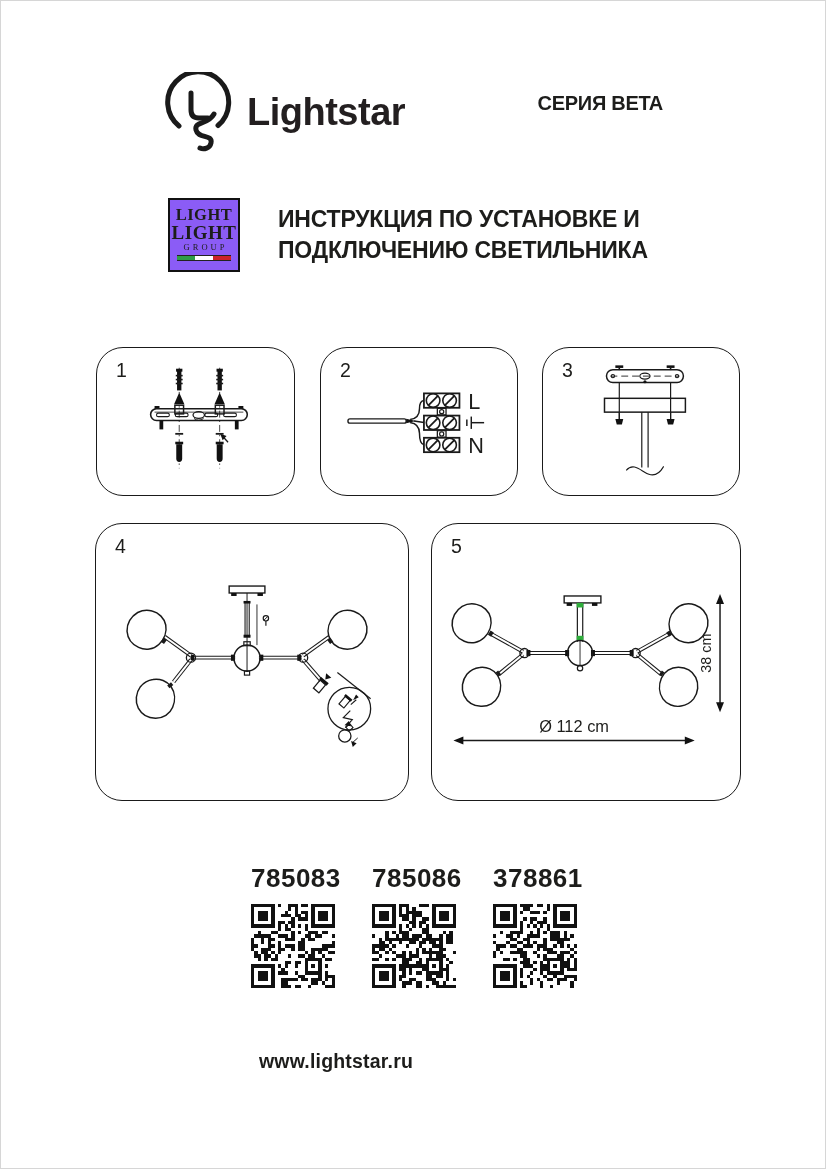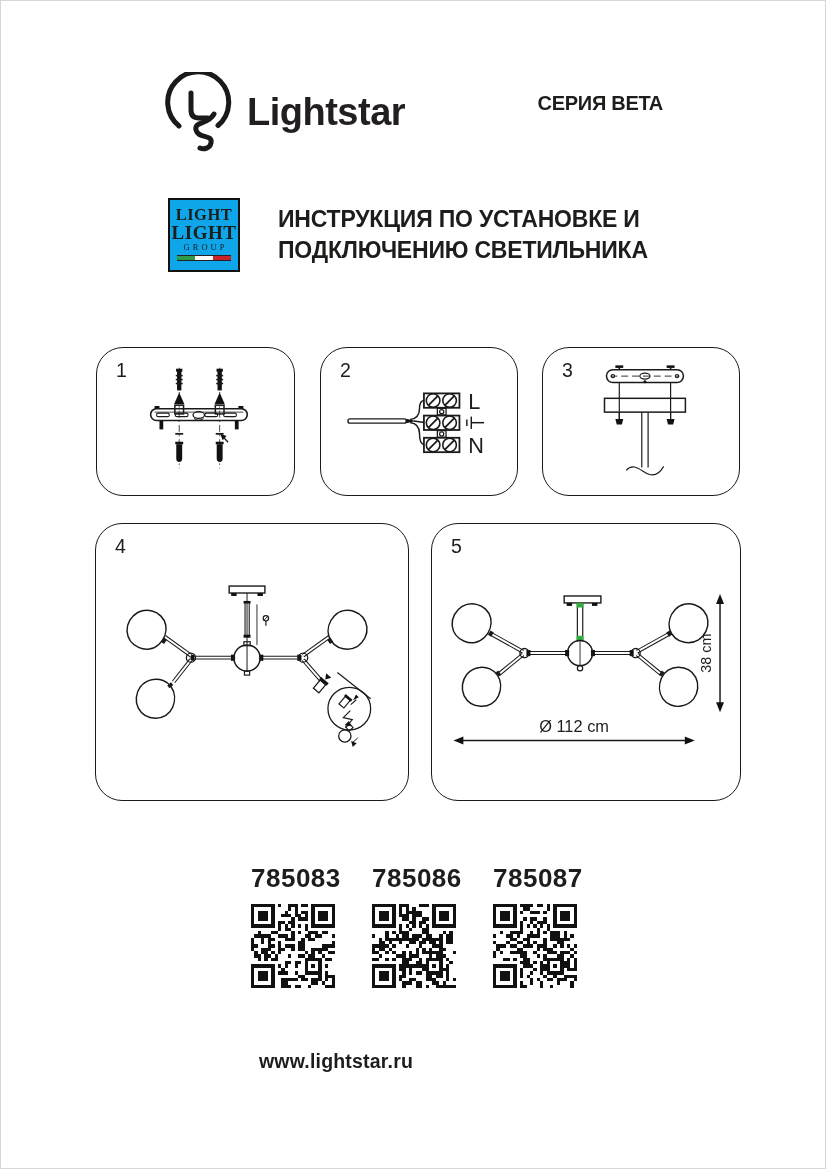--- a/index.html
+++ b/index.html
@@ -12,21 +12,21 @@
 
   
   .wordmark{position:absolute;left:246px;top:90px;font-size:38px;font-weight:700;
     letter-spacing:-0.5px;color:#231f20;}
   .series-block{position:absolute;left:340px;top:86px;width:322px;text-align:right;}
   .series-line1{font-size:20px;font-weight:700;line-height:33px;letter-spacing:-0.3px;}
   .series-line2{font-size:26px;font-weight:700;line-height:31px;letter-spacing:-0.3px;}
 
   
   .badge{position:absolute;left:167px;top:197px;width:72px;height:74px;
-    border:2px solid #111;box-sizing:border-box;background:#0ea5e9;
+    border:2px solid #111;box-sizing:border-box;background:#8b5cf6;
     display:flex;flex-direction:column;align-items:center;justify-content:flex-start;
     padding-top:6px;}
   .badge .b1{font-family:"Liberation Serif",serif;font-weight:700;font-size:16.5px;line-height:17px;letter-spacing:0.5px;}
   .badge .b2{font-family:"Liberation Serif",serif;font-weight:700;font-size:19px;line-height:19px;letter-spacing:0.5px;}
   .badge .b3{font-family:"Liberation Serif",serif;font-weight:400;font-size:8.5px;line-height:11px;letter-spacing:3px;margin-left:3px;}
   .flag{width:54px;height:6px;margin-top:2px;display:flex;border-top:1px solid #222;border-bottom:1px solid #222;box-sizing:border-box;}
   .flag i{flex:1;display:block;}
 
   .doc-title{position:absolute;left:277px;top:203px;font-size:23px;font-weight:700;line-height:31px;letter-spacing:-0.2px;}
 
@@ -365,21 +365,21 @@
         <path d="M0 0h1v1h-1zM1 0h1v1h-1zM2 0h1v1h-1zM3 0h1v1h-1zM4 0h1v1h-1zM5 0h1v1h-1zM6 0h1v1h-1zM8 0h1v1h-1zM11 0h1v1h-1zM12 0h1v1h-1zM13 0h1v1h-1zM15 0h1v1h-1zM16 0h1v1h-1zM18 0h1v1h-1zM19 0h1v1h-1zM20 0h1v1h-1zM21 0h1v1h-1zM22 0h1v1h-1zM23 0h1v1h-1zM24 0h1v1h-1zM0 1h1v1h-1zM6 1h1v1h-1zM11 1h1v1h-1zM13 1h1v1h-1zM18 1h1v1h-1zM24 1h1v1h-1zM0 2h1v1h-1zM2 2h1v1h-1zM3 2h1v1h-1zM4 2h1v1h-1zM6 2h1v1h-1zM10 2h1v1h-1zM13 2h1v1h-1zM15 2h1v1h-1zM16 2h1v1h-1zM18 2h1v1h-1zM20 2h1v1h-1zM21 2h1v1h-1zM22 2h1v1h-1zM24 2h1v1h-1zM0 3h1v1h-1zM2 3h1v1h-1zM3 3h1v1h-1zM4 3h1v1h-1zM6 3h1v1h-1zM9 3h1v1h-1zM10 3h1v1h-1zM11 3h1v1h-1zM13 3h1v1h-1zM14 3h1v1h-1zM16 3h1v1h-1zM18 3h1v1h-1zM20 3h1v1h-1zM21 3h1v1h-1zM22 3h1v1h-1zM24 3h1v1h-1zM0 4h1v1h-1zM2 4h1v1h-1zM3 4h1v1h-1zM4 4h1v1h-1zM6 4h1v1h-1zM12 4h1v1h-1zM14 4h1v1h-1zM15 4h1v1h-1zM16 4h1v1h-1zM18 4h1v1h-1zM20 4h1v1h-1zM21 4h1v1h-1zM22 4h1v1h-1zM24 4h1v1h-1zM0 5h1v1h-1zM6 5h1v1h-1zM8 5h1v1h-1zM9 5h1v1h-1zM11 5h1v1h-1zM12 5h1v1h-1zM18 5h1v1h-1zM24 5h1v1h-1zM0 6h1v1h-1zM1 6h1v1h-1zM2 6h1v1h-1zM3 6h1v1h-1zM4 6h1v1h-1zM5 6h1v1h-1zM6 6h1v1h-1zM8 6h1v1h-1zM10 6h1v1h-1zM12 6h1v1h-1zM14 6h1v1h-1zM16 6h1v1h-1zM18 6h1v1h-1zM19 6h1v1h-1zM20 6h1v1h-1zM21 6h1v1h-1zM22 6h1v1h-1zM23 6h1v1h-1zM24 6h1v1h-1zM8 7h1v1h-1zM10 7h1v1h-1zM11 7h1v1h-1zM16 7h1v1h-1zM2 8h1v1h-1zM6 8h1v1h-1zM7 8h1v1h-1zM12 8h1v1h-1zM14 8h1v1h-1zM17 8h1v1h-1zM18 8h1v1h-1zM19 8h1v1h-1zM21 8h1v1h-1zM22 8h1v1h-1zM1 9h1v1h-1zM2 9h1v1h-1zM3 9h1v1h-1zM4 9h1v1h-1zM5 9h1v1h-1zM8 9h1v1h-1zM9 9h1v1h-1zM10 9h1v1h-1zM12 9h1v1h-1zM16 9h1v1h-1zM17 9h1v1h-1zM19 9h1v1h-1zM20 9h1v1h-1zM24 9h1v1h-1zM0 10h1v1h-1zM3 10h1v1h-1zM5 10h1v1h-1zM6 10h1v1h-1zM10 10h1v1h-1zM11 10h1v1h-1zM12 10h1v1h-1zM15 10h1v1h-1zM17 10h1v1h-1zM18 10h1v1h-1zM0 11h1v1h-1zM3 11h1v1h-1zM5 11h1v1h-1zM8 11h1v1h-1zM14 11h1v1h-1zM15 11h1v1h-1zM24 11h1v1h-1zM0 12h1v1h-1zM1 12h1v1h-1zM5 12h1v1h-1zM6 12h1v1h-1zM8 12h1v1h-1zM10 12h1v1h-1zM11 12h1v1h-1zM12 12h1v1h-1zM14 12h1v1h-1zM15 12h1v1h-1zM21 12h1v1h-1zM22 12h1v1h-1zM23 12h1v1h-1zM24 12h1v1h-1zM0 13h1v1h-1zM3 13h1v1h-1zM4 13h1v1h-1zM5 13h1v1h-1zM8 13h1v1h-1zM9 13h1v1h-1zM12 13h1v1h-1zM14 13h1v1h-1zM15 13h1v1h-1zM18 13h1v1h-1zM19 13h1v1h-1zM20 13h1v1h-1zM21 13h1v1h-1zM22 13h1v1h-1zM1 14h1v1h-1zM3 14h1v1h-1zM4 14h1v1h-1zM6 14h1v1h-1zM8 14h1v1h-1zM16 14h1v1h-1zM18 14h1v1h-1zM20 14h1v1h-1zM23 14h1v1h-1zM24 14h1v1h-1zM1 15h1v1h-1zM2 15h1v1h-1zM4 15h1v1h-1zM5 15h1v1h-1zM7 15h1v1h-1zM11 15h1v1h-1zM14 15h1v1h-1zM15 15h1v1h-1zM17 15h1v1h-1zM18 15h1v1h-1zM21 15h1v1h-1zM2 16h1v1h-1zM4 16h1v1h-1zM6 16h1v1h-1zM7 16h1v1h-1zM16 16h1v1h-1zM17 16h1v1h-1zM18 16h1v1h-1zM19 16h1v1h-1zM20 16h1v1h-1zM22 16h1v1h-1zM23 16h1v1h-1zM10 17h1v1h-1zM11 17h1v1h-1zM13 17h1v1h-1zM14 17h1v1h-1zM16 17h1v1h-1zM20 17h1v1h-1zM0 18h1v1h-1zM1 18h1v1h-1zM2 18h1v1h-1zM3 18h1v1h-1zM4 18h1v1h-1zM5 18h1v1h-1zM6 18h1v1h-1zM8 18h1v1h-1zM10 18h1v1h-1zM13 18h1v1h-1zM16 18h1v1h-1zM18 18h1v1h-1zM20 18h1v1h-1zM22 18h1v1h-1zM0 19h1v1h-1zM6 19h1v1h-1zM9 19h1v1h-1zM16 19h1v1h-1zM20 19h1v1h-1zM0 20h1v1h-1zM2 20h1v1h-1zM3 20h1v1h-1zM4 20h1v1h-1zM6 20h1v1h-1zM8 20h1v1h-1zM9 20h1v1h-1zM10 20h1v1h-1zM13 20h1v1h-1zM16 20h1v1h-1zM17 20h1v1h-1zM18 20h1v1h-1zM19 20h1v1h-1zM20 20h1v1h-1zM22 20h1v1h-1zM0 21h1v1h-1zM2 21h1v1h-1zM3 21h1v1h-1zM4 21h1v1h-1zM6 21h1v1h-1zM14 21h1v1h-1zM15 21h1v1h-1zM20 21h1v1h-1zM22 21h1v1h-1zM23 21h1v1h-1zM24 21h1v1h-1zM0 22h1v1h-1zM2 22h1v1h-1zM3 22h1v1h-1zM4 22h1v1h-1zM6 22h1v1h-1zM9 22h1v1h-1zM10 22h1v1h-1zM11 22h1v1h-1zM12 22h1v1h-1zM13 22h1v1h-1zM15 22h1v1h-1zM16 22h1v1h-1zM18 22h1v1h-1zM19 22h1v1h-1zM20 22h1v1h-1zM22 22h1v1h-1zM24 22h1v1h-1zM0 23h1v1h-1zM6 23h1v1h-1zM9 23h1v1h-1zM10 23h1v1h-1zM18 23h1v1h-1zM19 23h1v1h-1zM21 23h1v1h-1zM24 23h1v1h-1zM0 24h1v1h-1zM1 24h1v1h-1zM2 24h1v1h-1zM3 24h1v1h-1zM4 24h1v1h-1zM5 24h1v1h-1zM6 24h1v1h-1zM9 24h1v1h-1zM10 24h1v1h-1zM11 24h1v1h-1zM13 24h1v1h-1zM14 24h1v1h-1zM17 24h1v1h-1zM22 24h1v1h-1zM23 24h1v1h-1zM24 24h1v1h-1z" fill="#111"></path>
       </svg>
   </div>
   <div class="qr-col">
     <div class="qr-label">785086</div>
     <svg class="qr" viewBox="0 0 25 25">
         <path d="M0 0h1v1h-1zM1 0h1v1h-1zM2 0h1v1h-1zM3 0h1v1h-1zM4 0h1v1h-1zM5 0h1v1h-1zM6 0h1v1h-1zM8 0h1v1h-1zM9 0h1v1h-1zM10 0h1v1h-1zM14 0h1v1h-1zM15 0h1v1h-1zM16 0h1v1h-1zM18 0h1v1h-1zM19 0h1v1h-1zM20 0h1v1h-1zM21 0h1v1h-1zM22 0h1v1h-1zM23 0h1v1h-1zM24 0h1v1h-1zM0 1h1v1h-1zM6 1h1v1h-1zM8 1h1v1h-1zM10 1h1v1h-1zM12 1h1v1h-1zM18 1h1v1h-1zM24 1h1v1h-1zM0 2h1v1h-1zM2 2h1v1h-1zM3 2h1v1h-1zM4 2h1v1h-1zM6 2h1v1h-1zM8 2h1v1h-1zM10 2h1v1h-1zM11 2h1v1h-1zM12 2h1v1h-1zM13 2h1v1h-1zM14 2h1v1h-1zM18 2h1v1h-1zM20 2h1v1h-1zM21 2h1v1h-1zM22 2h1v1h-1zM24 2h1v1h-1zM0 3h1v1h-1zM2 3h1v1h-1zM3 3h1v1h-1zM4 3h1v1h-1zM6 3h1v1h-1zM8 3h1v1h-1zM9 3h1v1h-1zM10 3h1v1h-1zM12 3h1v1h-1zM13 3h1v1h-1zM14 3h1v1h-1zM18 3h1v1h-1zM20 3h1v1h-1zM21 3h1v1h-1zM22 3h1v1h-1zM24 3h1v1h-1zM0 4h1v1h-1zM2 4h1v1h-1zM3 4h1v1h-1zM4 4h1v1h-1zM6 4h1v1h-1zM9 4h1v1h-1zM10 4h1v1h-1zM12 4h1v1h-1zM15 4h1v1h-1zM16 4h1v1h-1zM18 4h1v1h-1zM20 4h1v1h-1zM21 4h1v1h-1zM22 4h1v1h-1zM24 4h1v1h-1zM0 5h1v1h-1zM6 5h1v1h-1zM11 5h1v1h-1zM12 5h1v1h-1zM14 5h1v1h-1zM15 5h1v1h-1zM18 5h1v1h-1zM24 5h1v1h-1zM0 6h1v1h-1zM1 6h1v1h-1zM2 6h1v1h-1zM3 6h1v1h-1zM4 6h1v1h-1zM5 6h1v1h-1zM6 6h1v1h-1zM8 6h1v1h-1zM10 6h1v1h-1zM12 6h1v1h-1zM14 6h1v1h-1zM16 6h1v1h-1zM18 6h1v1h-1zM19 6h1v1h-1zM20 6h1v1h-1zM21 6h1v1h-1zM22 6h1v1h-1zM23 6h1v1h-1zM24 6h1v1h-1zM8 7h1v1h-1zM11 7h1v1h-1zM15 7h1v1h-1zM16 7h1v1h-1zM4 8h1v1h-1zM6 8h1v1h-1zM8 8h1v1h-1zM9 8h1v1h-1zM10 8h1v1h-1zM15 8h1v1h-1zM16 8h1v1h-1zM21 8h1v1h-1zM23 8h1v1h-1zM0 9h1v1h-1zM4 9h1v1h-1zM7 9h1v1h-1zM9 9h1v1h-1zM10 9h1v1h-1zM12 9h1v1h-1zM13 9h1v1h-1zM14 9h1v1h-1zM16 9h1v1h-1zM17 9h1v1h-1zM20 9h1v1h-1zM22 9h1v1h-1zM23 9h1v1h-1zM2 10h1v1h-1zM4 10h1v1h-1zM5 10h1v1h-1zM6 10h1v1h-1zM7 10h1v1h-1zM8 10h1v1h-1zM9 10h1v1h-1zM10 10h1v1h-1zM11 10h1v1h-1zM12 10h1v1h-1zM13 10h1v1h-1zM15 10h1v1h-1zM16 10h1v1h-1zM17 10h1v1h-1zM18 10h1v1h-1zM19 10h1v1h-1zM20 10h1v1h-1zM22 10h1v1h-1zM23 10h1v1h-1zM2 11h1v1h-1zM3 11h1v1h-1zM5 11h1v1h-1zM8 11h1v1h-1zM11 11h1v1h-1zM12 11h1v1h-1zM14 11h1v1h-1zM15 11h1v1h-1zM17 11h1v1h-1zM18 11h1v1h-1zM20 11h1v1h-1zM22 11h1v1h-1zM23 11h1v1h-1zM0 12h1v1h-1zM1 12h1v1h-1zM2 12h1v1h-1zM3 12h1v1h-1zM4 12h1v1h-1zM6 12h1v1h-1zM10 12h1v1h-1zM14 12h1v1h-1zM18 12h1v1h-1zM19 12h1v1h-1zM20 12h1v1h-1zM0 13h1v1h-1zM2 13h1v1h-1zM3 13h1v1h-1zM5 13h1v1h-1zM13 13h1v1h-1zM15 13h1v1h-1zM17 13h1v1h-1zM20 13h1v1h-1zM21 13h1v1h-1zM0 14h1v1h-1zM1 14h1v1h-1zM4 14h1v1h-1zM6 14h1v1h-1zM9 14h1v1h-1zM11 14h1v1h-1zM13 14h1v1h-1zM15 14h1v1h-1zM16 14h1v1h-1zM17 14h1v1h-1zM18 14h1v1h-1zM19 14h1v1h-1zM20 14h1v1h-1zM24 14h1v1h-1zM2 15h1v1h-1zM7 15h1v1h-1zM8 15h1v1h-1zM9 15h1v1h-1zM11 15h1v1h-1zM12 15h1v1h-1zM13 15h1v1h-1zM17 15h1v1h-1zM19 15h1v1h-1zM20 15h1v1h-1zM21 15h1v1h-1zM0 16h1v1h-1zM1 16h1v1h-1zM4 16h1v1h-1zM6 16h1v1h-1zM9 16h1v1h-1zM10 16h1v1h-1zM11 16h1v1h-1zM14 16h1v1h-1zM16 16h1v1h-1zM17 16h1v1h-1zM18 16h1v1h-1zM19 16h1v1h-1zM20 16h1v1h-1zM22 16h1v1h-1zM9 17h1v1h-1zM10 17h1v1h-1zM13 17h1v1h-1zM14 17h1v1h-1zM16 17h1v1h-1zM20 17h1v1h-1zM23 17h1v1h-1zM0 18h1v1h-1zM1 18h1v1h-1zM2 18h1v1h-1zM3 18h1v1h-1zM4 18h1v1h-1zM5 18h1v1h-1zM6 18h1v1h-1zM8 18h1v1h-1zM9 18h1v1h-1zM10 18h1v1h-1zM11 18h1v1h-1zM12 18h1v1h-1zM13 18h1v1h-1zM14 18h1v1h-1zM15 18h1v1h-1zM16 18h1v1h-1zM18 18h1v1h-1zM20 18h1v1h-1zM22 18h1v1h-1zM0 19h1v1h-1zM6 19h1v1h-1zM8 19h1v1h-1zM9 19h1v1h-1zM11 19h1v1h-1zM15 19h1v1h-1zM16 19h1v1h-1zM20 19h1v1h-1zM21 19h1v1h-1zM22 19h1v1h-1zM0 20h1v1h-1zM2 20h1v1h-1zM3 20h1v1h-1zM4 20h1v1h-1zM6 20h1v1h-1zM9 20h1v1h-1zM11 20h1v1h-1zM13 20h1v1h-1zM14 20h1v1h-1zM16 20h1v1h-1zM17 20h1v1h-1zM18 20h1v1h-1zM19 20h1v1h-1zM20 20h1v1h-1zM22 20h1v1h-1zM0 21h1v1h-1zM2 21h1v1h-1zM3 21h1v1h-1zM4 21h1v1h-1zM6 21h1v1h-1zM8 21h1v1h-1zM9 21h1v1h-1zM16 21h1v1h-1zM17 21h1v1h-1zM19 21h1v1h-1zM20 21h1v1h-1zM22 21h1v1h-1zM0 22h1v1h-1zM2 22h1v1h-1zM3 22h1v1h-1zM4 22h1v1h-1zM6 22h1v1h-1zM8 22h1v1h-1zM11 22h1v1h-1zM12 22h1v1h-1zM16 22h1v1h-1zM17 22h1v1h-1zM18 22h1v1h-1zM22 22h1v1h-1zM24 22h1v1h-1zM0 23h1v1h-1zM6 23h1v1h-1zM9 23h1v1h-1zM10 23h1v1h-1zM11 23h1v1h-1zM13 23h1v1h-1zM14 23h1v1h-1zM18 23h1v1h-1zM19 23h1v1h-1zM21 23h1v1h-1zM0 24h1v1h-1zM1 24h1v1h-1zM2 24h1v1h-1zM3 24h1v1h-1zM4 24h1v1h-1zM5 24h1v1h-1zM6 24h1v1h-1zM9 24h1v1h-1zM13 24h1v1h-1zM14 24h1v1h-1zM16 24h1v1h-1zM19 24h1v1h-1zM20 24h1v1h-1zM21 24h1v1h-1zM22 24h1v1h-1zM23 24h1v1h-1zM24 24h1v1h-1z" fill="#111"></path>
       </svg>
   </div>
   <div class="qr-col">
-    <div class="qr-label">785087</div>
+    <div class="qr-label">378861</div>
     <svg class="qr" viewBox="0 0 25 25">
         <path d="M0 0h1v1h-1zM1 0h1v1h-1zM2 0h1v1h-1zM3 0h1v1h-1zM4 0h1v1h-1zM5 0h1v1h-1zM6 0h1v1h-1zM8 0h1v1h-1zM9 0h1v1h-1zM10 0h1v1h-1zM11 0h1v1h-1zM13 0h1v1h-1zM14 0h1v1h-1zM16 0h1v1h-1zM18 0h1v1h-1zM19 0h1v1h-1zM20 0h1v1h-1zM21 0h1v1h-1zM22 0h1v1h-1zM23 0h1v1h-1zM24 0h1v1h-1zM0 1h1v1h-1zM6 1h1v1h-1zM9 1h1v1h-1zM10 1h1v1h-1zM16 1h1v1h-1zM18 1h1v1h-1zM24 1h1v1h-1zM0 2h1v1h-1zM2 2h1v1h-1zM3 2h1v1h-1zM4 2h1v1h-1zM6 2h1v1h-1zM8 2h1v1h-1zM11 2h1v1h-1zM12 2h1v1h-1zM13 2h1v1h-1zM15 2h1v1h-1zM18 2h1v1h-1zM20 2h1v1h-1zM21 2h1v1h-1zM22 2h1v1h-1zM24 2h1v1h-1zM0 3h1v1h-1zM2 3h1v1h-1zM3 3h1v1h-1zM4 3h1v1h-1zM6 3h1v1h-1zM18 3h1v1h-1zM20 3h1v1h-1zM21 3h1v1h-1zM22 3h1v1h-1zM24 3h1v1h-1zM0 4h1v1h-1zM2 4h1v1h-1zM3 4h1v1h-1zM4 4h1v1h-1zM6 4h1v1h-1zM9 4h1v1h-1zM11 4h1v1h-1zM12 4h1v1h-1zM15 4h1v1h-1zM18 4h1v1h-1zM20 4h1v1h-1zM21 4h1v1h-1zM22 4h1v1h-1zM24 4h1v1h-1zM0 5h1v1h-1zM6 5h1v1h-1zM8 5h1v1h-1zM11 5h1v1h-1zM13 5h1v1h-1zM14 5h1v1h-1zM15 5h1v1h-1zM18 5h1v1h-1zM24 5h1v1h-1zM0 6h1v1h-1zM1 6h1v1h-1zM2 6h1v1h-1zM3 6h1v1h-1zM4 6h1v1h-1zM5 6h1v1h-1zM6 6h1v1h-1zM8 6h1v1h-1zM10 6h1v1h-1zM12 6h1v1h-1zM14 6h1v1h-1zM16 6h1v1h-1zM18 6h1v1h-1zM19 6h1v1h-1zM20 6h1v1h-1zM21 6h1v1h-1zM22 6h1v1h-1zM23 6h1v1h-1zM24 6h1v1h-1zM8 7h1v1h-1zM13 7h1v1h-1zM16 7h1v1h-1zM2 8h1v1h-1zM5 8h1v1h-1zM6 8h1v1h-1zM7 8h1v1h-1zM8 8h1v1h-1zM11 8h1v1h-1zM13 8h1v1h-1zM15 8h1v1h-1zM17 8h1v1h-1zM18 8h1v1h-1zM19 8h1v1h-1zM21 8h1v1h-1zM0 9h1v1h-1zM4 9h1v1h-1zM5 9h1v1h-1zM7 9h1v1h-1zM10 9h1v1h-1zM11 9h1v1h-1zM12 9h1v1h-1zM13 9h1v1h-1zM17 9h1v1h-1zM18 9h1v1h-1zM19 9h1v1h-1zM21 9h1v1h-1zM23 9h1v1h-1zM5 10h1v1h-1zM6 10h1v1h-1zM9 10h1v1h-1zM10 10h1v1h-1zM15 10h1v1h-1zM17 10h1v1h-1zM18 10h1v1h-1zM19 10h1v1h-1zM20 10h1v1h-1zM21 10h1v1h-1zM22 10h1v1h-1zM0 11h1v1h-1zM4 11h1v1h-1zM7 11h1v1h-1zM8 11h1v1h-1zM10 11h1v1h-1zM12 11h1v1h-1zM15 11h1v1h-1zM19 11h1v1h-1zM20 11h1v1h-1zM1 12h1v1h-1zM2 12h1v1h-1zM3 12h1v1h-1zM5 12h1v1h-1zM6 12h1v1h-1zM9 12h1v1h-1zM10 12h1v1h-1zM11 12h1v1h-1zM13 12h1v1h-1zM14 12h1v1h-1zM15 12h1v1h-1zM18 12h1v1h-1zM20 12h1v1h-1zM22 12h1v1h-1zM24 12h1v1h-1zM1 13h1v1h-1zM7 13h1v1h-1zM8 13h1v1h-1zM13 13h1v1h-1zM15 13h1v1h-1zM16 13h1v1h-1zM17 13h1v1h-1zM23 13h1v1h-1zM0 14h1v1h-1zM2 14h1v1h-1zM5 14h1v1h-1zM6 14h1v1h-1zM7 14h1v1h-1zM8 14h1v1h-1zM9 14h1v1h-1zM12 14h1v1h-1zM16 14h1v1h-1zM17 14h1v1h-1zM18 14h1v1h-1zM20 14h1v1h-1zM21 14h1v1h-1zM22 14h1v1h-1zM24 14h1v1h-1zM0 15h1v1h-1zM8 15h1v1h-1zM9 15h1v1h-1zM13 15h1v1h-1zM15 15h1v1h-1zM19 15h1v1h-1zM20 15h1v1h-1zM23 15h1v1h-1zM3 16h1v1h-1zM4 16h1v1h-1zM6 16h1v1h-1zM9 16h1v1h-1zM10 16h1v1h-1zM15 16h1v1h-1zM16 16h1v1h-1zM17 16h1v1h-1zM18 16h1v1h-1zM19 16h1v1h-1zM20 16h1v1h-1zM22 16h1v1h-1zM24 16h1v1h-1zM8 17h1v1h-1zM9 17h1v1h-1zM10 17h1v1h-1zM12 17h1v1h-1zM14 17h1v1h-1zM16 17h1v1h-1zM20 17h1v1h-1zM21 17h1v1h-1zM22 17h1v1h-1zM24 17h1v1h-1zM0 18h1v1h-1zM1 18h1v1h-1zM2 18h1v1h-1zM3 18h1v1h-1zM4 18h1v1h-1zM5 18h1v1h-1zM6 18h1v1h-1zM9 18h1v1h-1zM10 18h1v1h-1zM11 18h1v1h-1zM14 18h1v1h-1zM15 18h1v1h-1zM16 18h1v1h-1zM18 18h1v1h-1zM20 18h1v1h-1zM21 18h1v1h-1zM22 18h1v1h-1zM24 18h1v1h-1zM0 19h1v1h-1zM6 19h1v1h-1zM8 19h1v1h-1zM12 19h1v1h-1zM14 19h1v1h-1zM15 19h1v1h-1zM16 19h1v1h-1zM20 19h1v1h-1zM22 19h1v1h-1zM23 19h1v1h-1zM24 19h1v1h-1zM0 20h1v1h-1zM2 20h1v1h-1zM3 20h1v1h-1zM4 20h1v1h-1zM6 20h1v1h-1zM8 20h1v1h-1zM11 20h1v1h-1zM14 20h1v1h-1zM16 20h1v1h-1zM17 20h1v1h-1zM18 20h1v1h-1zM19 20h1v1h-1zM20 20h1v1h-1zM0 21h1v1h-1zM2 21h1v1h-1zM3 21h1v1h-1zM4 21h1v1h-1zM6 21h1v1h-1zM8 21h1v1h-1zM10 21h1v1h-1zM15 21h1v1h-1zM18 21h1v1h-1zM21 21h1v1h-1zM22 21h1v1h-1zM23 21h1v1h-1zM24 21h1v1h-1zM0 22h1v1h-1zM2 22h1v1h-1zM3 22h1v1h-1zM4 22h1v1h-1zM6 22h1v1h-1zM11 22h1v1h-1zM13 22h1v1h-1zM16 22h1v1h-1zM17 22h1v1h-1zM19 22h1v1h-1zM20 22h1v1h-1zM21 22h1v1h-1zM24 22h1v1h-1zM0 23h1v1h-1zM6 23h1v1h-1zM8 23h1v1h-1zM11 23h1v1h-1zM14 23h1v1h-1zM19 23h1v1h-1zM23 23h1v1h-1zM0 24h1v1h-1zM1 24h1v1h-1zM2 24h1v1h-1zM3 24h1v1h-1zM4 24h1v1h-1zM5 24h1v1h-1zM6 24h1v1h-1zM8 24h1v1h-1zM9 24h1v1h-1zM14 24h1v1h-1zM17 24h1v1h-1zM23 24h1v1h-1z" fill="#111"></path>
       </svg>
   </div>
 </div>
 
 <div class="footer">
   <span>www.lightstar.ru</span>
 </div>
 

